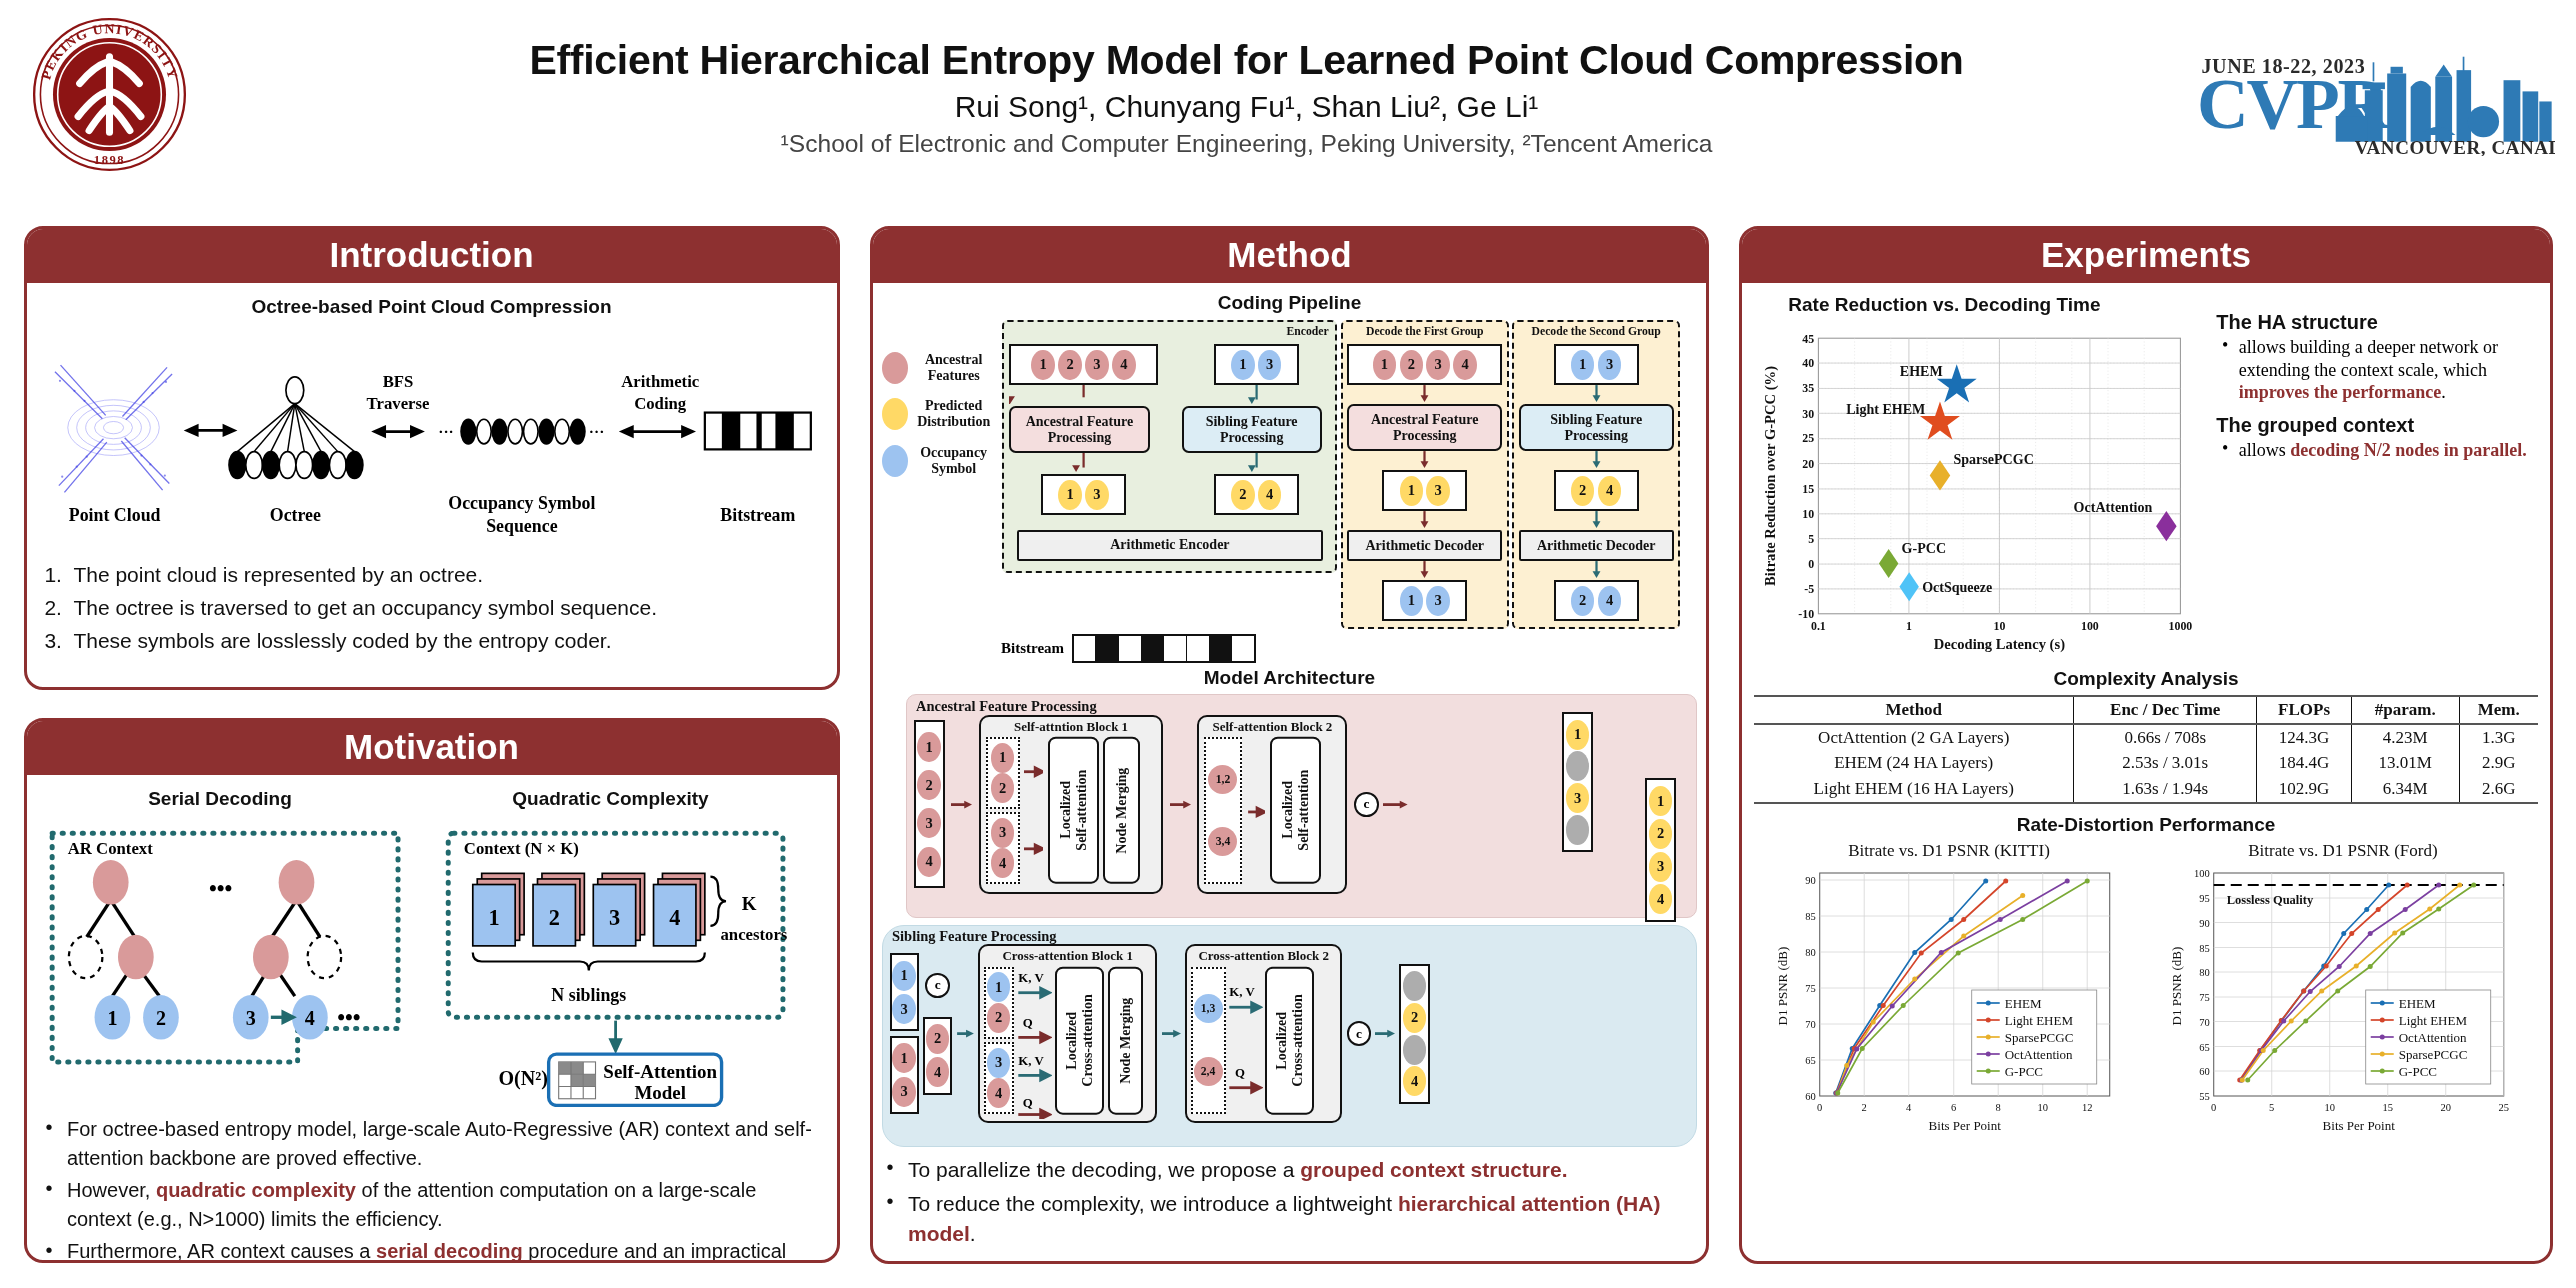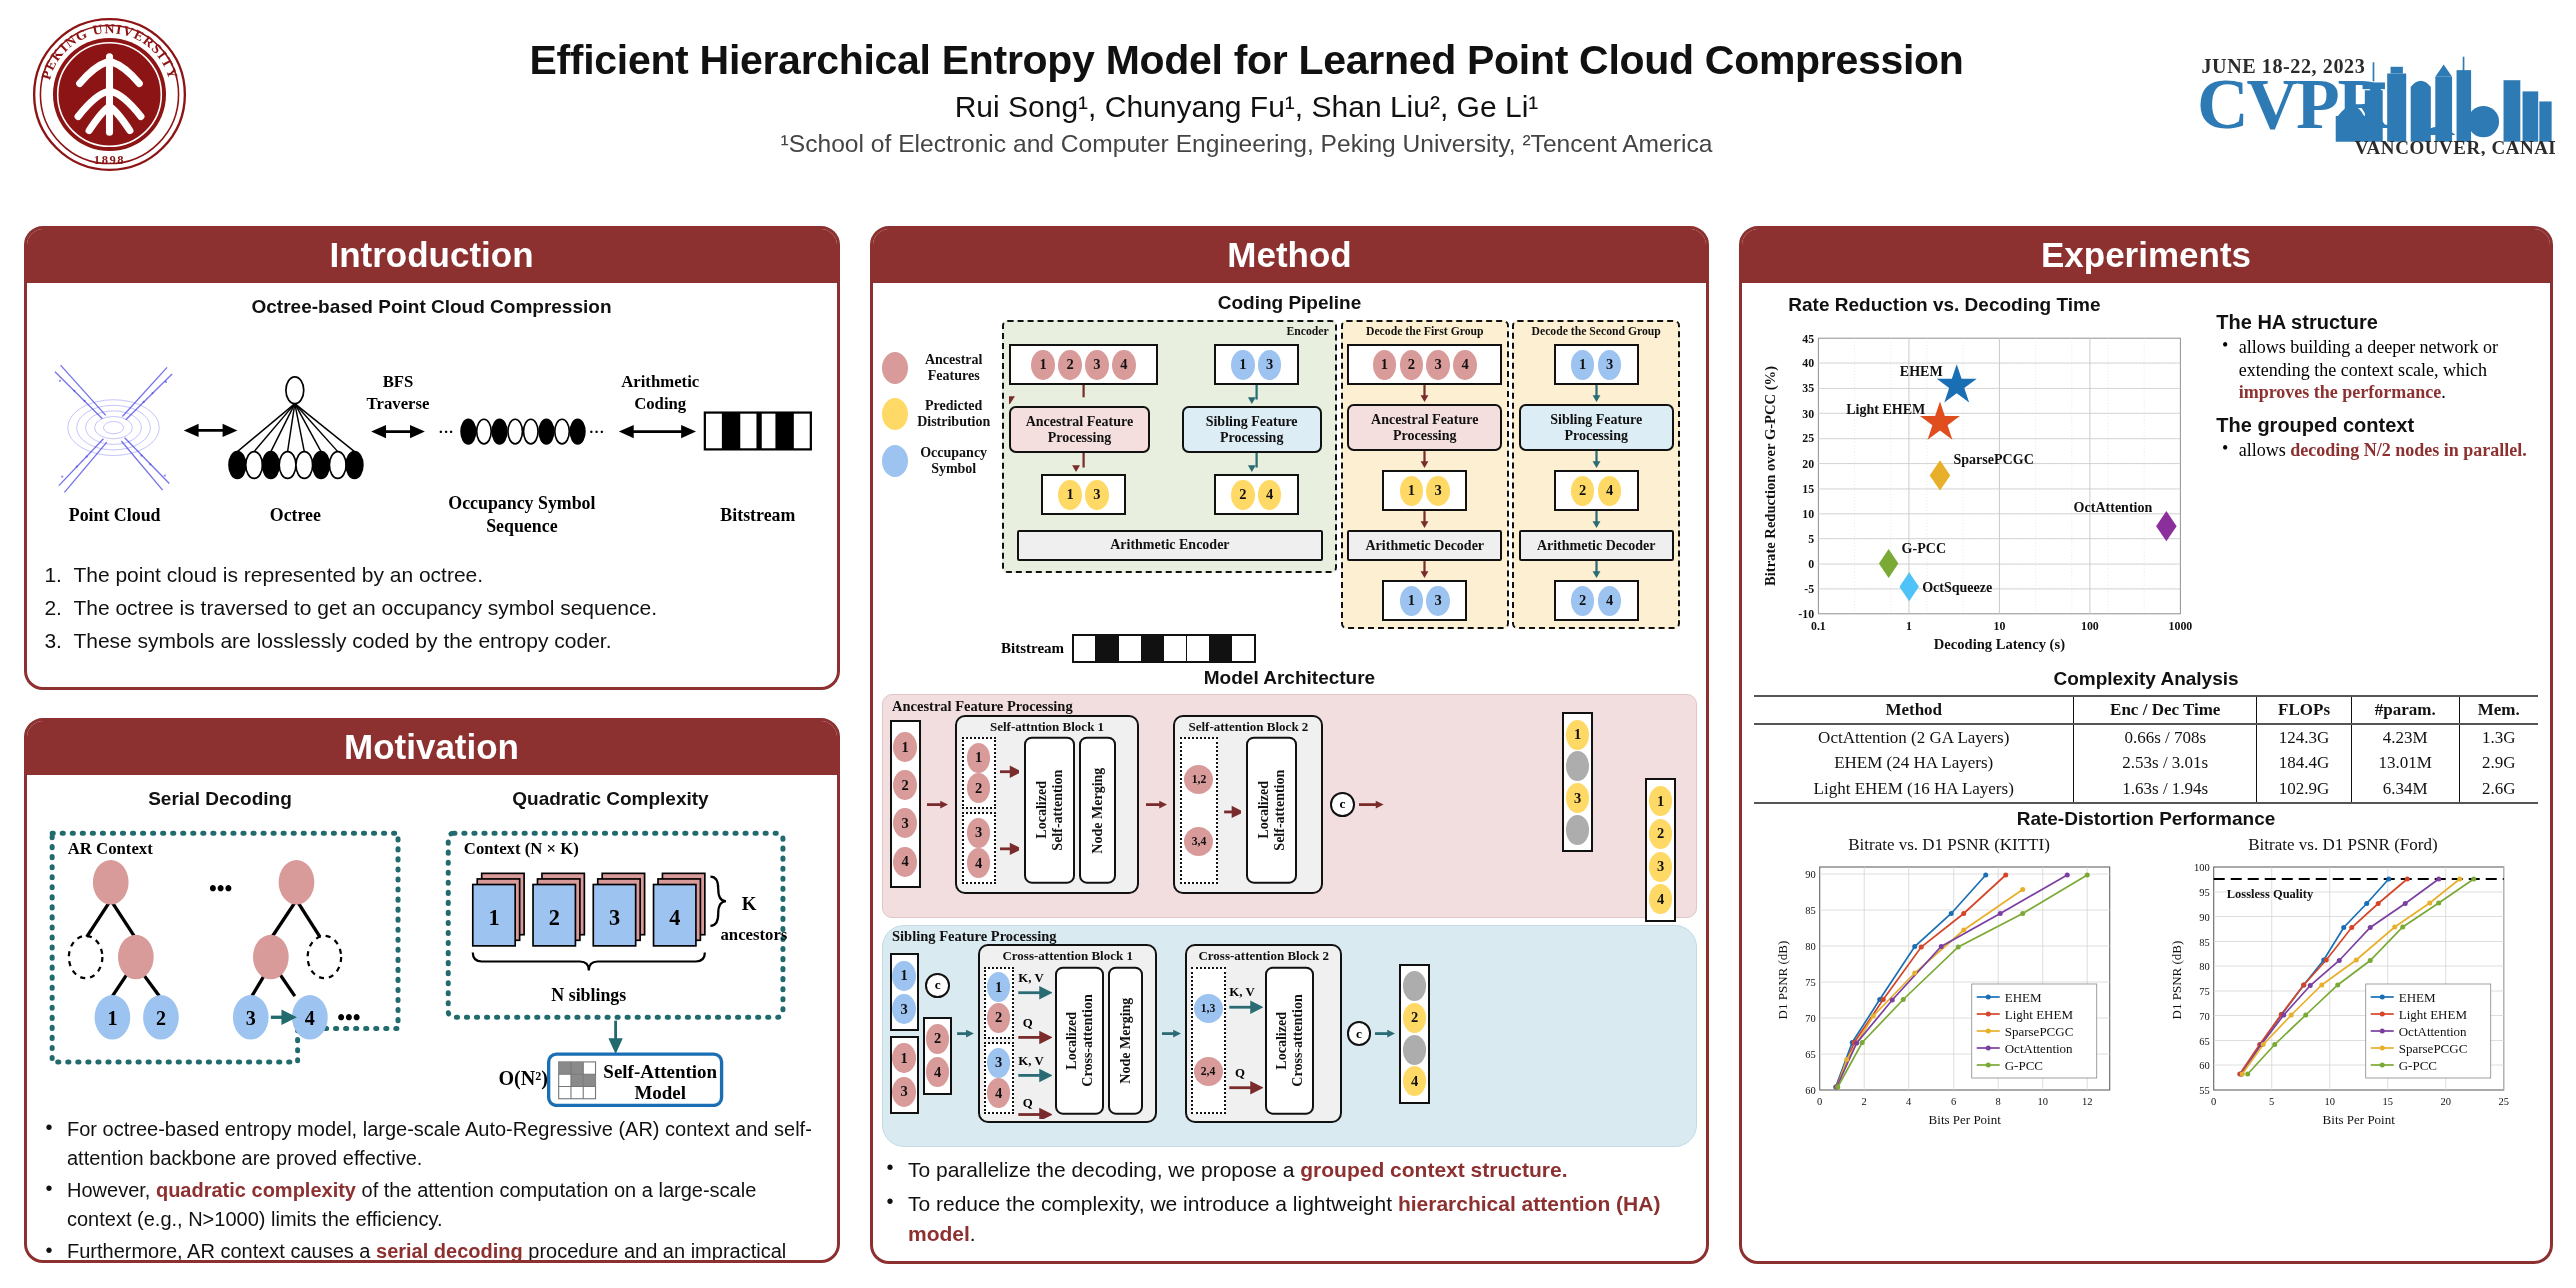--- a/index.html
+++ b/index.html
@@ -628,21 +628,21 @@
             <span style="background:#111;"></span>
           <span style="background:#fff;"></span>
             <span style="background:#fff;"></span>
           <span style="background:#111;"></span>
             <span style="background:#fff;"></span>
         </span>
       </div>
 
       <div class="sub-title" style="margin-top:3.4px;">Model Architecture</div>
 
-      <div class="arch-anc" style="padding:17px 6.7px 6.7px 6.7px; position:relative; height:224px;">
+      <div class="arch-anc" style="padding:17px 6.7px 6.7px 6.7px; position:relative; height:224px;margin-left:24px;">
         <div class="secname" style="left:9px; top:2.8px;">Ancestral Feature Processing</div>
 
         <div style="display:flex; align-items:center; gap:6.7px; height:184px;">
 
           <div class="colbox" style="width:31px;height:168px;padding:5.6px 0;">
             <span class="oval anc">1</span>
             <span class="oval anc">2</span>
             <span class="oval anc">3</span>
             <span class="oval anc">4</span>
           </div>
@@ -1007,21 +1007,21 @@
           <tr>
             <td>Light EHEM (16 HA Layers)</td>
             <td>1.63s / 1.94s</td>
             <td>102.9G</td>
             <td>6.34M</td>
             <td>2.6G</td>
           </tr>
         </tbody>
       </table>
 
-      <div class="sub-title" style="margin-top:4px;">Rate-Distortion Performance</div>
+      <div class="sub-title" style="margin-top:10px;">Rate-Distortion Performance</div>
       <div class="rd-row">
 
         <div class="rd-cell">
           <div class="rd-title">Bitrate vs. D1 PSNR (KITTI)</div>
           <svg viewBox="0 0 700 560" style="width:100%;height:280px;">
 
             <rect x="92" y="24" width="580" height="446" fill="#fff" stroke="#555" stroke-width="2"></rect>
             <g stroke="#d6d6d6" stroke-width="1.6">
               <line x1="181" y1="24" x2="181" y2="470"></line>
                 <line x1="270" y1="24" x2="270" y2="470"></line>

